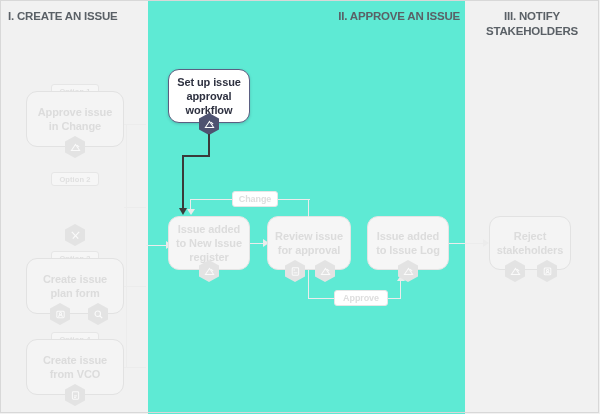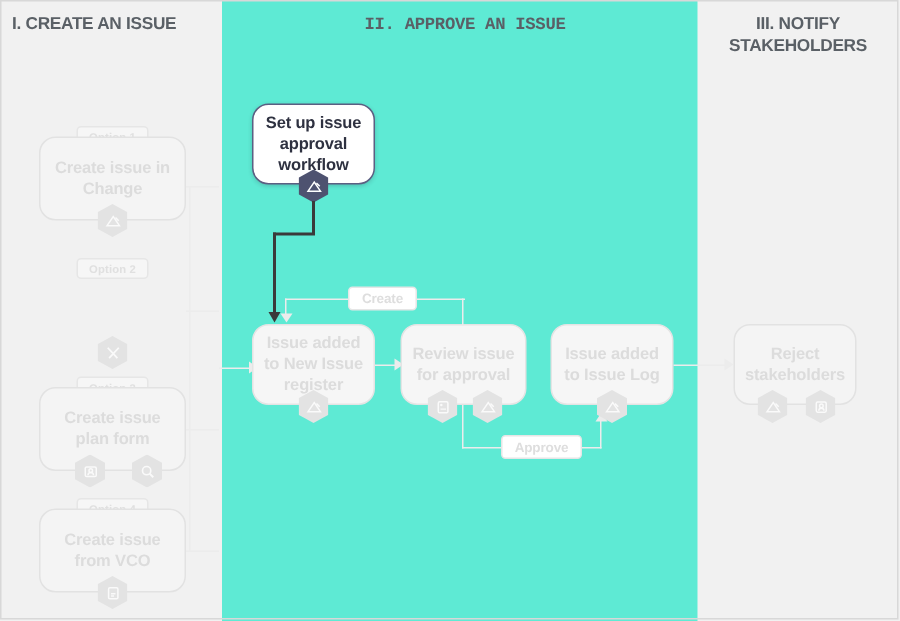--- a/index.html
+++ b/index.html
@@ -18,21 +18,21 @@
   #col3-bg{left:465px;width:135px;}
   #frame-border{position:absolute;left:0;top:0;width:599px;height:413px;border:1px solid #d8d8d8;box-sizing:border-box;pointer-events:none;}
 
   .col-title{
     position:absolute;
     font-size:11.5px;font-weight:bold;color:#5a6066;
     letter-spacing:-0.2px;line-height:15px;
     text-transform:uppercase;
   }
   #title1{left:8px;top:9px;width:140px;text-align:left;}
-  #title2{left:160px;top:9px;width:300px;text-align:center;font-family:Liberation Mono, monospace;}
+  #title2{left:160px;top:9px;width:300px;text-align:right;}
   #title3{left:468px;top:9px;width:128px;text-align:center;}
 
   
   .node{
     position:absolute;
     border:1.6px solid #e2e2e2;
     border-radius:11px;
     background:#ffffff;
     box-sizing:border-box;
     display:flex;align-items:center;justify-content:center;
@@ -128,21 +128,21 @@
   <div class="col-title" id="title1">I. CREATE AN ISSUE</div>
   <div class="col-title" id="title2">II. APPROVE AN ISSUE</div>
   <div class="col-title" id="title3">III. NOTIFY STAKEHOLDERS</div>
 
   <div class="ln v" style="left:126px;top:124px;height:244px;"></div>
 
   <div class="opt-pill" style="left:51px;top:84px;width:48px;height:14px;">
     <span>Option 1</span>
   </div>
   <div class="node ghost on-gray" style="left:26px;top:91px;width:98px;height:56px;">
-    <span>Create issue in Change</span>
+    <span>Approve issue in Change</span>
   </div>
   <div class="ln h" style="left:124px;top:124px;width:22px;"></div>
   <div class="badge" style="left:65px;top:136px;">
     <span class="hex"></span>
     <span class="glyph">
         <svg viewBox="0 0 12 12" width="11" height="11">
           <path d="M1.5 9.2 L6 2.6 L10.5 9.2 Z" fill="none" stroke="#fafafa" stroke-width="1.1"></path>
           <path d="M7.6 3.4 L10 5.6" stroke="#fafafa" stroke-width="1.1" fill="none"></path>
         </svg>
       </span>
@@ -265,21 +265,21 @@
           <path d="M7.6 3.4 L10 5.6" stroke="#fafafa" stroke-width="1.1" fill="none"></path>
         </svg>
       </span>
   </div>
 
   <div class="ln v" style="left:308px;top:199px;height:18px;"></div>
   <div class="ln h" style="left:190px;top:199px;width:120px;"></div>
   <div class="ln v" style="left:190px;top:199px;height:13px;"></div>
   <div class="arrow down" style="left:186.5px;top:209px;"></div>
   <div class="edge-label" style="left:232px;top:191px;width:46px;height:16px;">
-    <span>Create</span>
+    <span>Change</span>
   </div>
 
   <div class="ln v" style="left:308px;top:270px;height:29px;"></div>
   <div class="ln h" style="left:308px;top:298px;width:93px;"></div>
   <div class="ln v" style="left:400px;top:280px;height:19px;"></div>
   <div class="arrow up" style="left:396.5px;top:275px;"></div>
   <div class="edge-label" style="left:334px;top:290px;width:54px;height:16px;">
     <span>Approve</span>
   </div>
 

